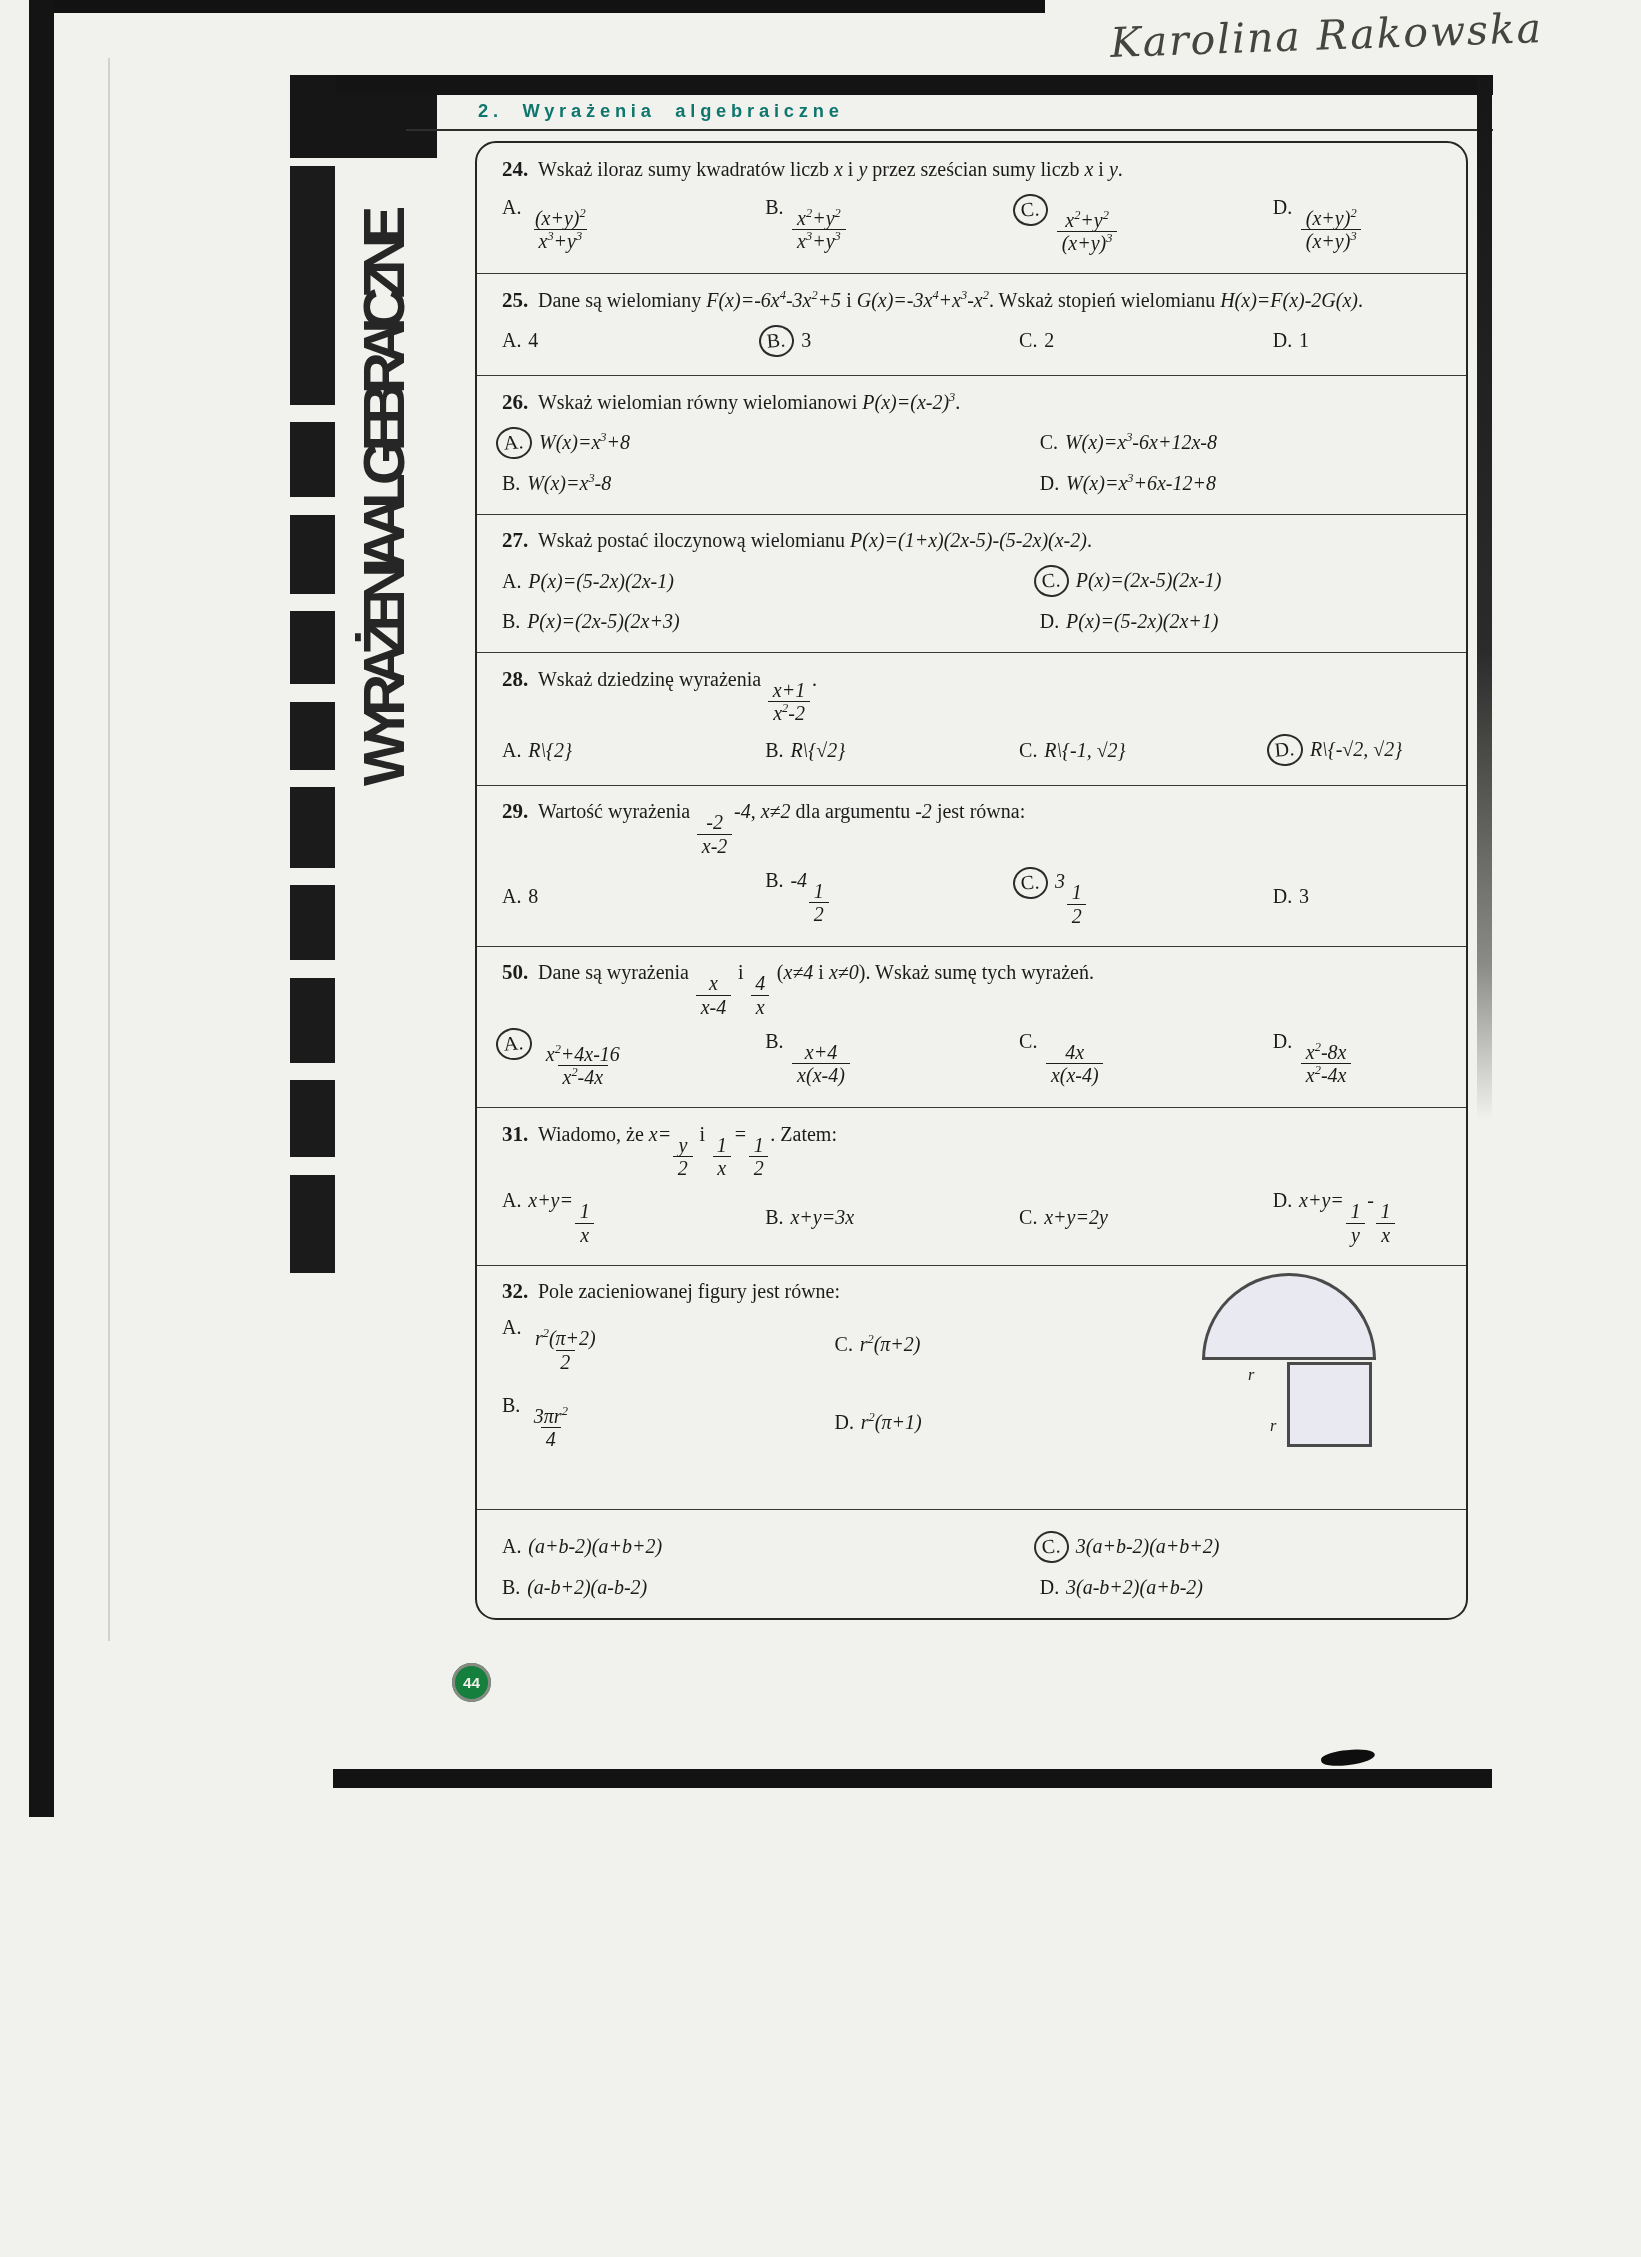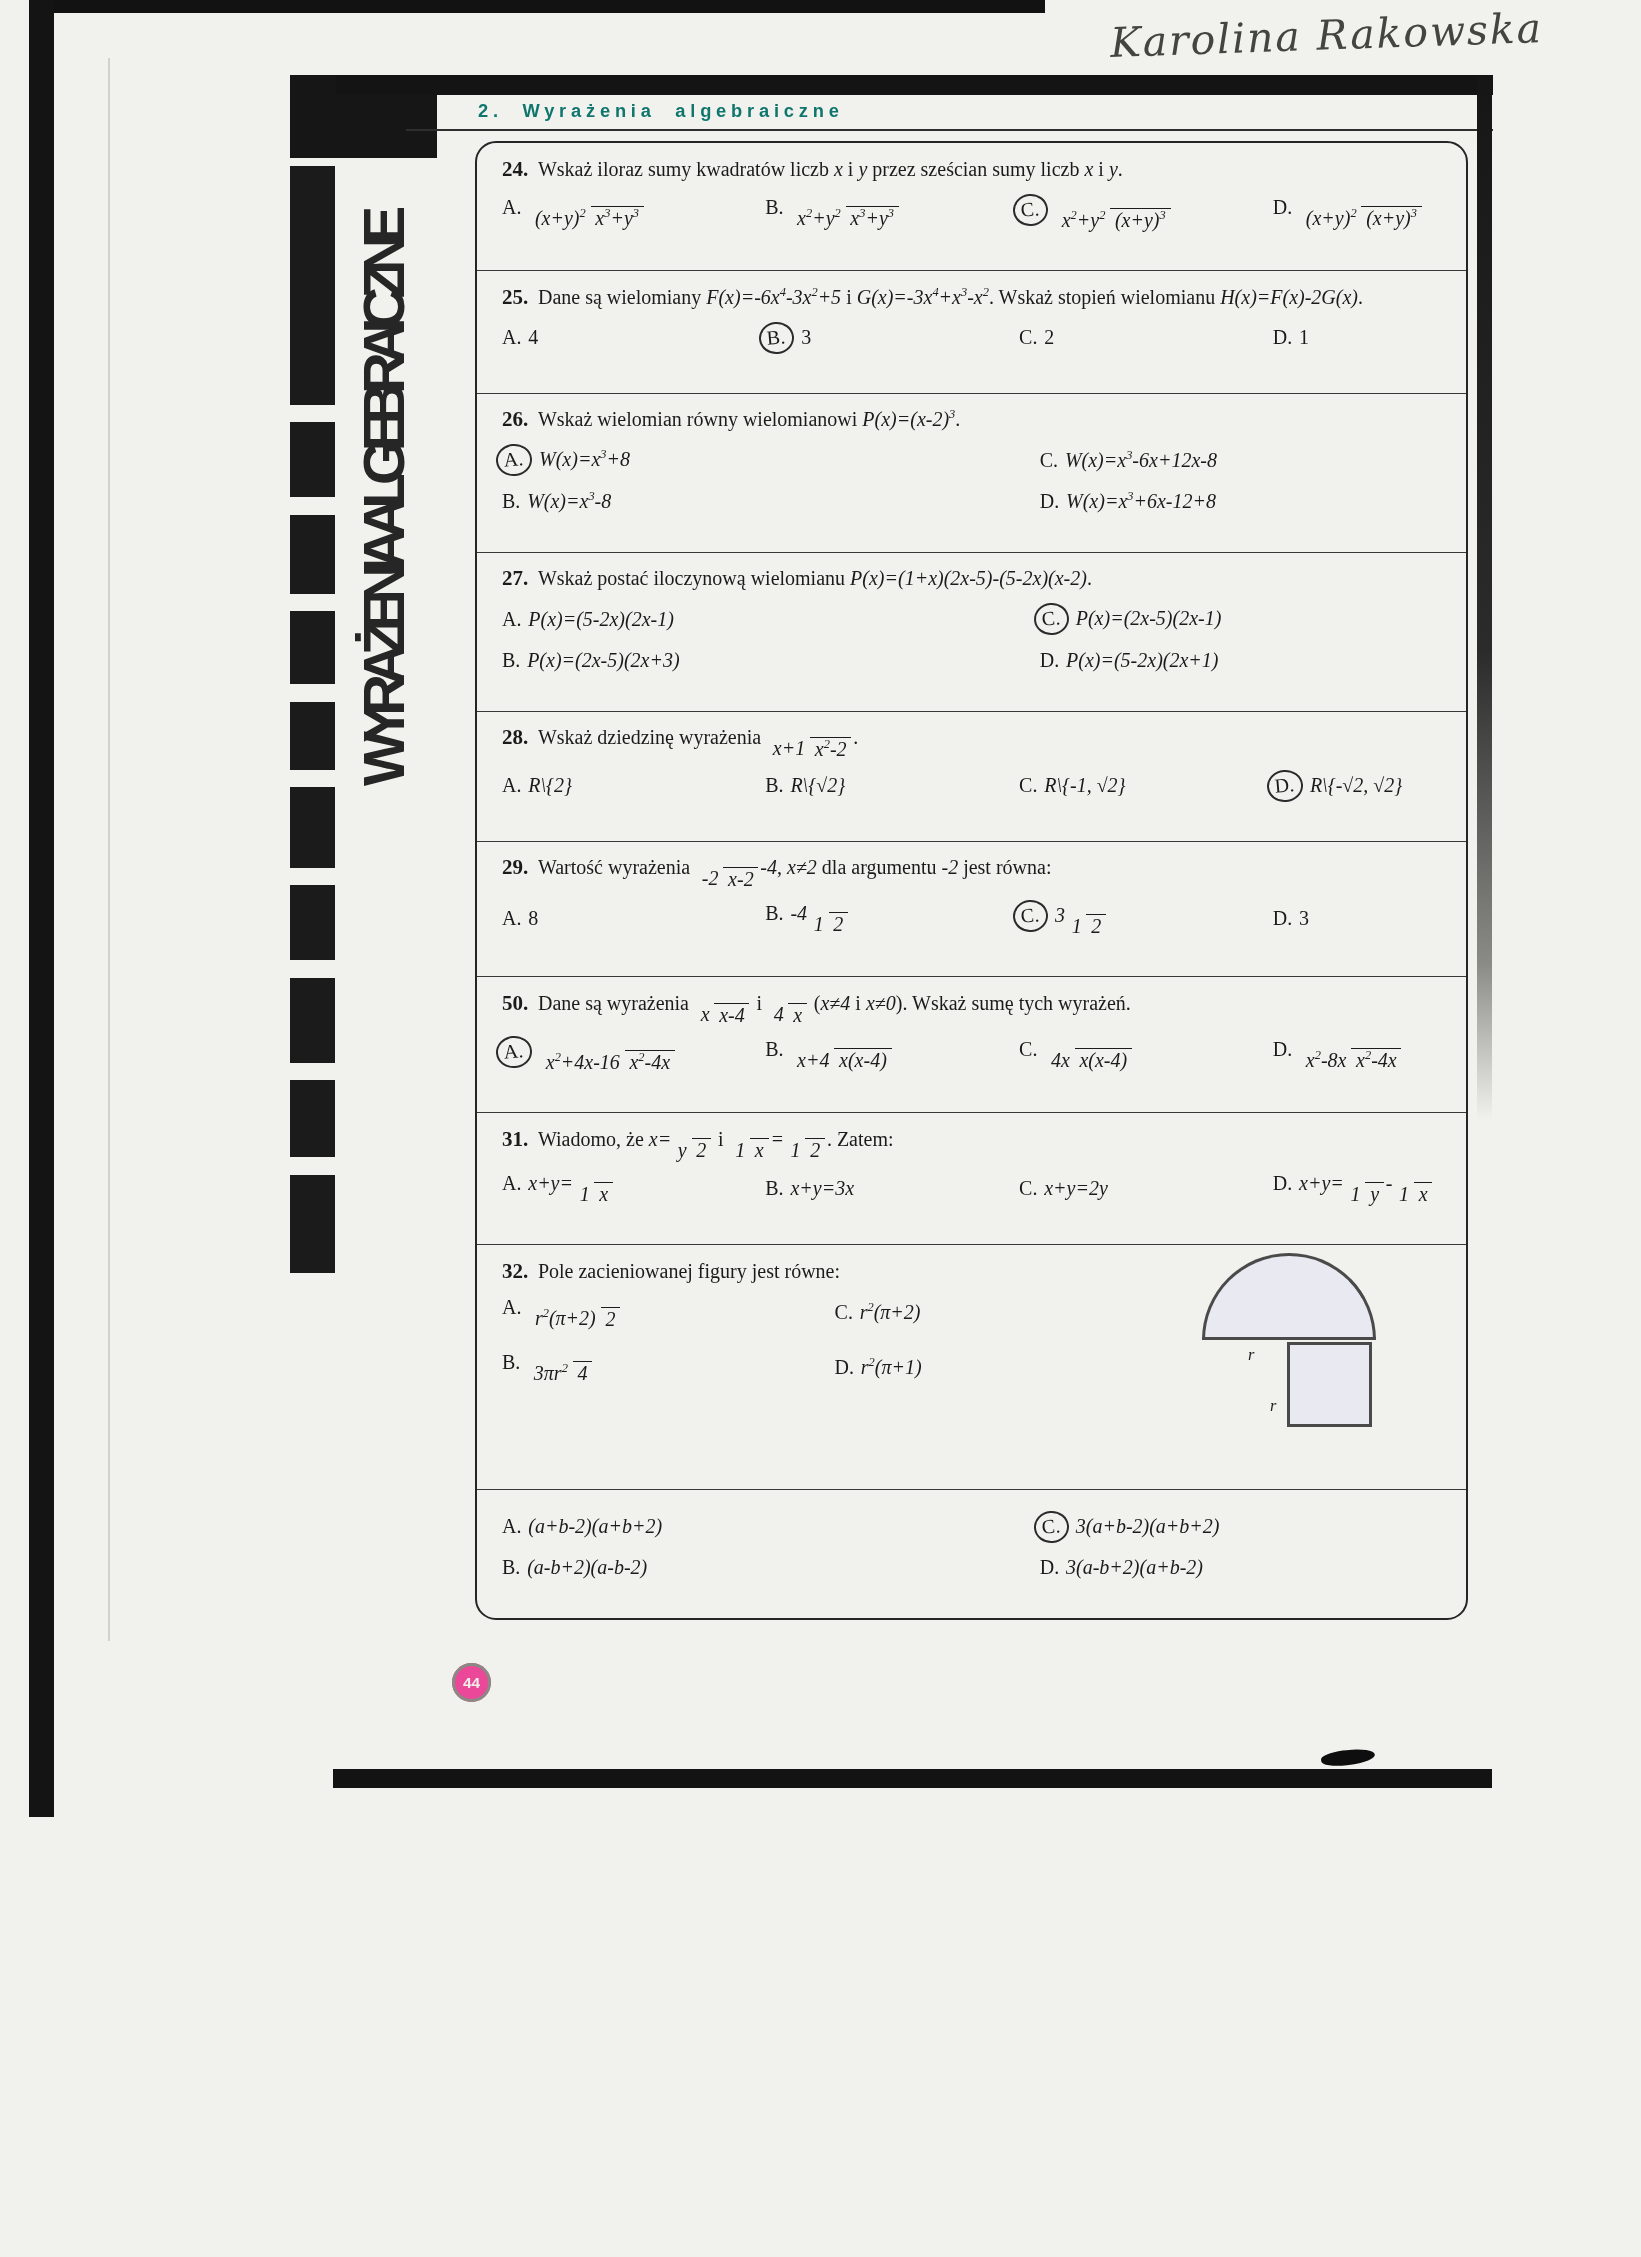--- a/index.html
+++ b/index.html
@@ -51,38 +51,38 @@
   .opts.grid2{grid-template-columns:56% 44%; row-gap:13.5px;}
   .opts.grid2-fig{grid-template-columns:52% 48%; row-gap:21px; width:66%;}
   .option{white-space:nowrap;}
   .olabel{margin-right:6.8px;}
   .olabel.circled{display:inline-block; border:2.4px solid #2b2b2b; border-radius:50%;
      padding:1.9px 6.8px 2.9px 5.8px; transform:rotate(-5deg); margin-left:-5.8px;}
 
   
   .math{font-family:"Liberation Serif", serif; font-style:italic;}
   .math sup, .qtext sup{font-size:0.62em; line-height:0;}
-  .frac{display:inline-flex; align-items:center; vertical-align:-0.55em;
+  .frac{display:inline-flex; flex-direction:column; align-items:center; vertical-align:-0.55em;
      line-height:1.12; margin:0 1.9px; text-align:left;}
   .frac .num, .frac .den{display:block; padding:0 4.8px;}
   .frac .den{border-top:1.9px solid #1c1c1c;}
 
   
   .fig{position:absolute; right:56px; top:7.7px; width:208px; height:188px;}
   .fig .semi{position:absolute; left:0; top:0; width:174px; height:87px; box-sizing:border-box;
      border:3.4px solid #4a4a4a; border-radius:174px 174px 0 0; background:#e8e9f1;}
   .fig .sq{position:absolute; left:85px; top:89px; width:85px; height:85px; box-sizing:border-box;
      border:3.4px solid #4a4a4a; background:#e8e9f1;}
   .fig .rlabel{position:absolute; font-family:"Liberation Serif", serif; font-style:italic; font-size:16.4px; color:#222;}
   .fig .r1{left:46px; top:92px;}
   .fig .r2{left:68px; top:143px;}
 
   
   .page-badge{position:absolute; left:452px; top:1663px; width:39px; height:39px; border-radius:50%;
-     background:#ec4899; color:#efefe9; display:flex; align-items:center; justify-content:center;
+     background:#15803d; color:#efefe9; display:flex; align-items:center; justify-content:center;
      font-family:"Liberation Sans", sans-serif; font-size:15.4px; font-weight:bold;
      box-shadow:0 0 0 2.9px #8a8a84 inset;}
 </style>
 </head>
 <body>
 
 <div class="stage">
   <div class="top-strip"></div>
   <div class="left-bar"></div>
   <div class="page-edge-line"></div>

